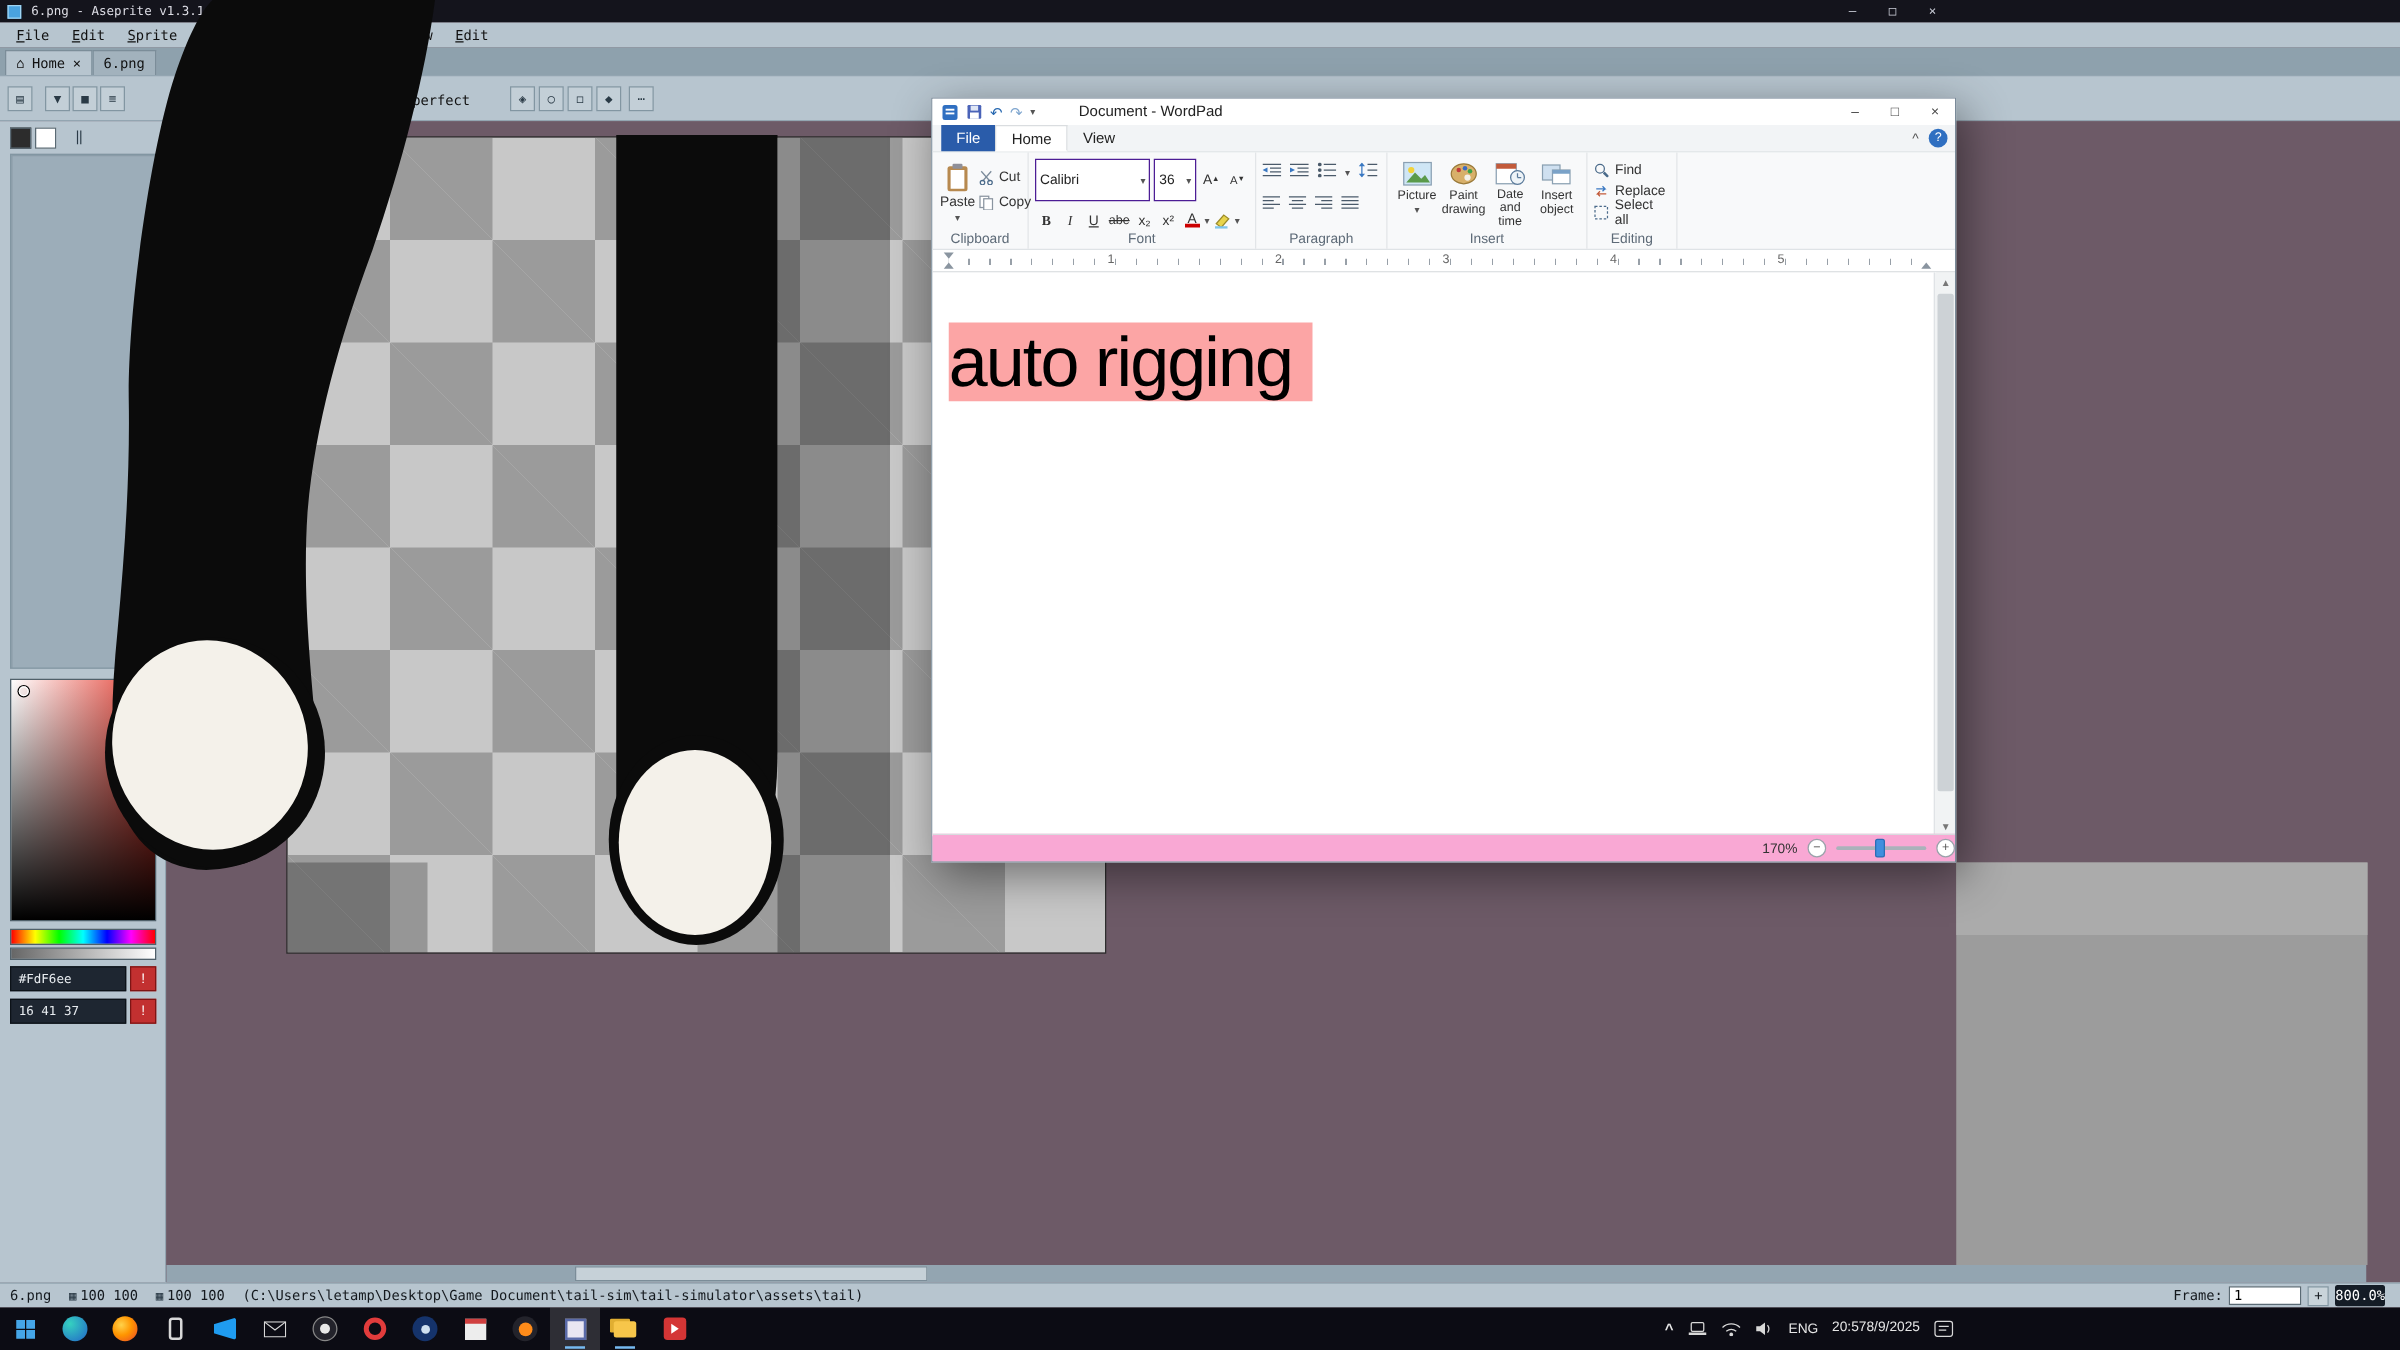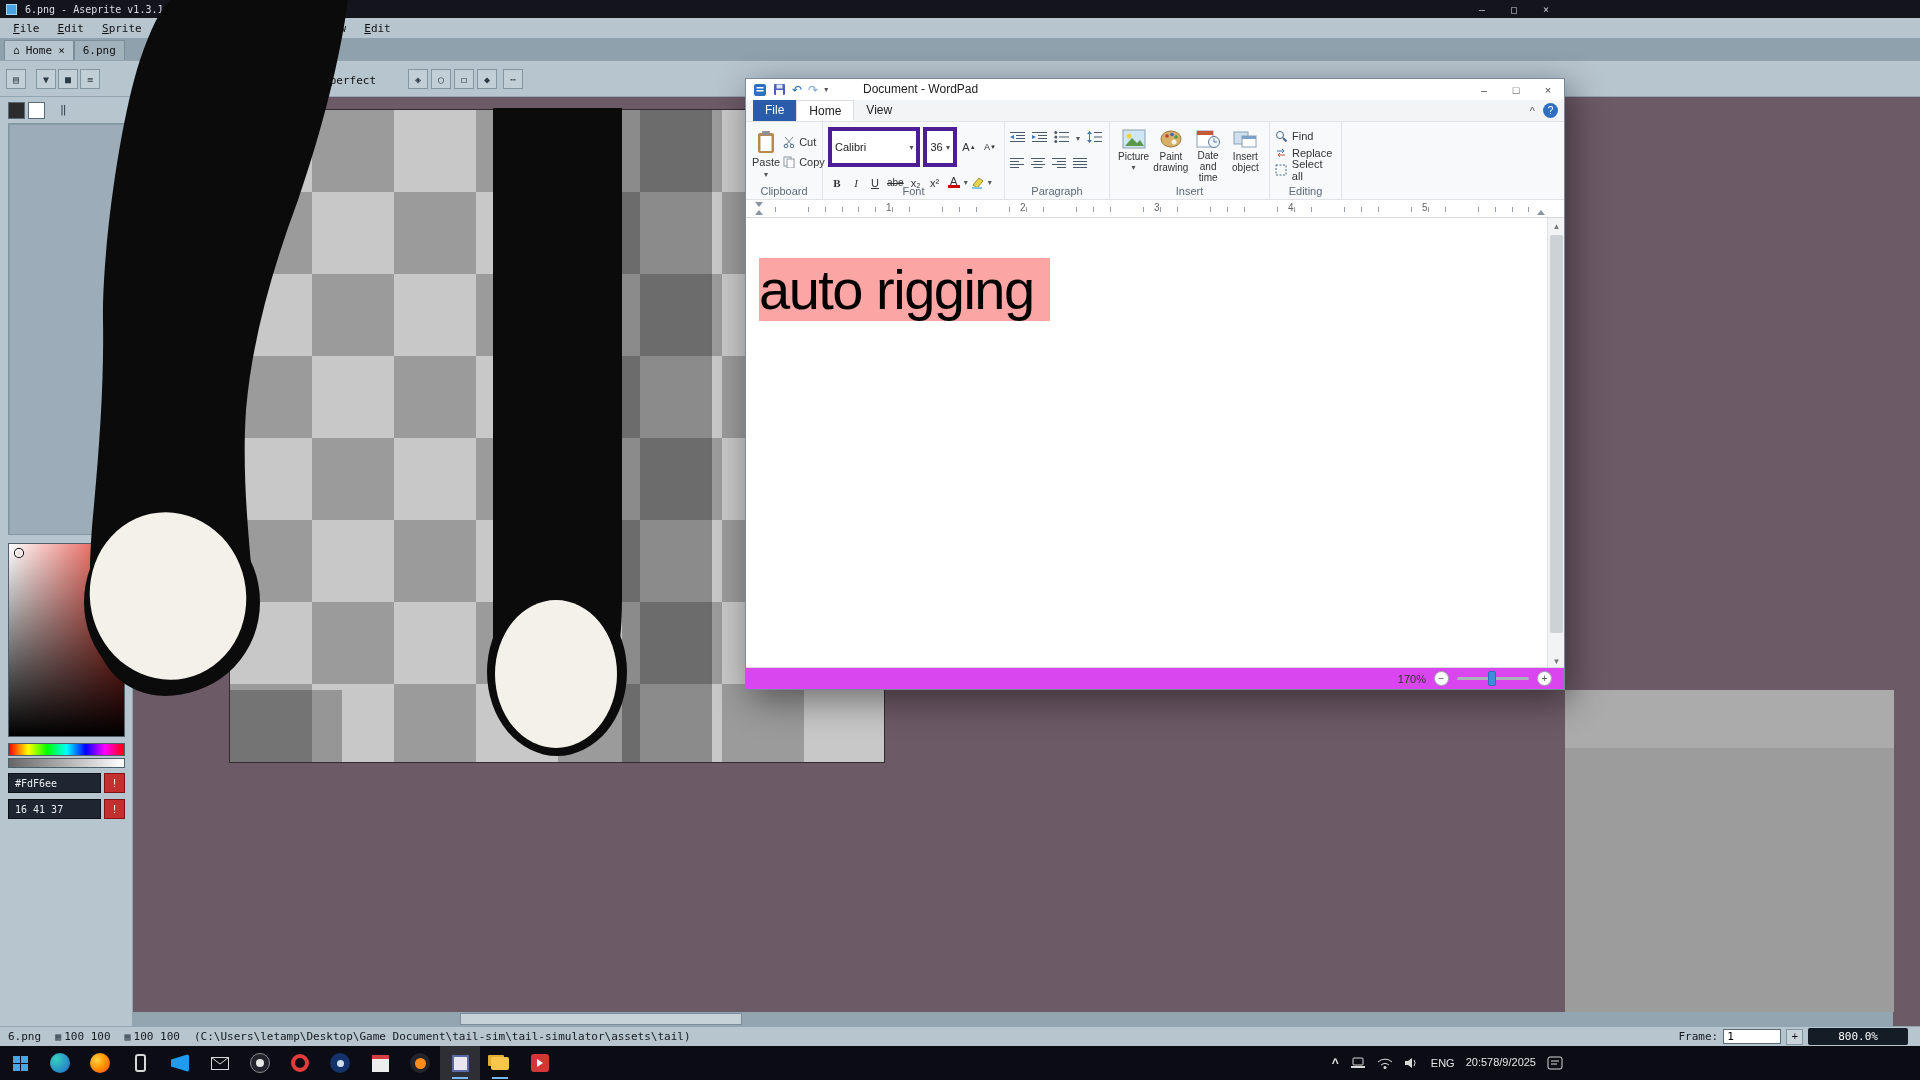--- a/index.html
+++ b/index.html
@@ -45,21 +45,21 @@
   #v-scroll{position:absolute;right:8px;top:0;width:19px;height:915px;background:#93a5b1}
   #v-thumb{position:absolute;left:1px;top:0;width:17px;height:300px;background:#c6d1d8;border:1px solid #7b8d99}
   #zoom-badge{position:absolute;left:0;top:668px;width:19px;height:22px;background:#e8ecef;border:1px solid #555;font-size:8px;display:flex;align-items:center;justify-content:center;color:#111}
   #black-badge{position:absolute;left:0;top:692px;width:19px;height:22px;background:#111;border:1px solid #000}
 
   #ase-status{left:0;top:1026px;width:1920px;height:20px;background:#b7c5cf;border-top:1px solid #93a5b1;z-index:1;display:flex;align-items:center;gap:14px;padding:0 8px;font-size:11px;color:#14191e}
   .sicon{font-size:10px;color:#2a3a46;margin-right:3px}
   #frame-wrap{margin-left:auto;display:flex;align-items:center;gap:5px}
   #frame-input{width:58px;height:15px;background:#fff;border:1px solid #5a6a74;font-size:11px;padding:0 3px;font-family:"DejaVu Sans Mono",monospace}
   #frame-add{width:17px;height:16px;background:#c9d4da;border:1px solid #8296a2;font-size:11px;display:flex;align-items:center;justify-content:center}
-  #zoom-box{background:#141c26;color:#fff;font-size:11px;padding:2px 30px;border-radius:2px;margin-right:4px}
+  #zoom-box{background:#141c26;color:#fff;font-size:11px;padding:2px 0;border-radius:2px;margin-right:4px}
 
   
   #tails{position:absolute;left:0;top:0;z-index:40;pointer-events:none}
 
   
   #wordpad{left:745px;top:78px;width:820px;height:612px;background:#f4f6f8;border:1px solid #7a8a99;box-shadow:6px 10px 34px rgba(0,0,0,.45);z-index:60}
   #wp-title{position:absolute;left:0;top:0;width:100%;height:21px;background:#fff;display:flex;align-items:center;font-size:12px;color:#222}
   .qat{display:flex;align-items:center;gap:6px;padding-left:7px}
   .qat .ico{font-size:12px;line-height:1}
   #wp-title-text{position:absolute;left:117px;top:3px}
@@ -69,38 +69,38 @@
   #wp-file{background:#2a5caa;color:#fff;padding:3px 12px;height:21px}
   .wp-tab{padding:3px 12px;height:21px;color:#222}
   .wp-tab.sel{background:#fff;border:1px solid #dadde0;border-bottom:1px solid #fff}
   #wp-ribbon-right{position:absolute;right:6px;top:24px;display:flex;gap:8px;align-items:center;font-size:11px;color:#555}
   #wp-help{width:15px;height:15px;border-radius:50%;background:#2f6fc1;color:#fff;display:flex;align-items:center;justify-content:center;font-size:10px}
   #wp-ribbon{position:absolute;left:0;top:43px;width:100%;height:78px;background:#f8f9fa;border-bottom:1px solid #dfe3e6;display:flex}
   .rgroup{position:relative;height:100%;border-right:1px solid #e2e5e8;padding:5px 5px 16px}
   .glabel{position:absolute;bottom:2px;left:0;right:0;text-align:center;font-size:11px;color:#5d6a77}
   #paste-btn{width:36px;height:54px;display:flex;flex-direction:column;align-items:center;justify-content:center;gap:2px;font-size:11px;color:#333;border:1px solid transparent}
   .sbtn{display:flex;align-items:center;gap:4px;font-size:11px;color:#333;height:17px}
-  .combo{background:#fff;border:4px solid #4c1d95;height:20px;display:flex;align-items:center;font-size:11px;color:#222;padding:16px 3px;justify-content:space-between}
+  .combo{background:#fff;border:1px solid #4c1d95;height:20px;display:flex;align-items:center;font-size:11px;color:#222;padding:16px 3px;justify-content:space-between}
   .fbtn{min-width:18px;height:19px;display:flex;align-items:center;justify-content:center;font-size:11px;color:#333;padding:0 2px}
   .fbtn b{font-family:"Liberation Serif",serif}
   .caret{font-size:8px;color:#555}
   .ins-btn{width:38px;height:56px;display:flex;flex-direction:column;align-items:center;justify-content:flex-start;gap:2px;font-size:10px;color:#333;text-align:center;line-height:1.1;padding-top:2px}
   .edit-row{display:flex;align-items:center;gap:5px;font-size:11px;color:#333;height:17px}
   #wp-ruler{position:absolute;left:0;top:121px;width:100%;height:18px;background:#fff;border-bottom:1px solid #d5d9dc}
   #ruler-ticks{position:absolute;left:13px;top:7px;width:786px;height:5px;background:repeating-linear-gradient(to right,transparent 0 15.75px,#98a0a8 15.75px 16.75px)}
   .rnum{position:absolute;top:2px;font-size:10px;color:#666}
   .indent-marker{position:absolute;width:0;height:0;border-left:4px solid transparent;border-right:4px solid transparent}
   #wp-doc{position:absolute;left:0;top:139px;width:803px;height:451px;background:#fff;overflow:hidden}
   #doc-text{position:absolute;left:13px;top:22px;width:786px;font-size:56px;letter-spacing:-1.5px;line-height:100px;color:#000;white-space:nowrap}
   .hl{background:#fca5a5}
   .hl-line{background:#a9d3f3;width:100%}
   #wp-vscroll{position:absolute;right:0;top:139px;width:17px;height:451px;background:#f1f3f4;border-left:1px solid #e0e3e6}
   #wp-vscroll .arr{position:absolute;left:0;width:17px;height:16px;display:flex;align-items:center;justify-content:center;font-size:8px;color:#777}
   #wp-vthumb{position:absolute;left:2px;top:17px;width:13px;height:398px;background:#cdd2d6;border-radius:2px}
-  #wp-bottom{position:absolute;left:0;bottom:0;width:100%;height:22px;background:#d946ef;border-top:1px solid #d8dbde;display:flex;align-items:center;justify-content:flex-end;gap:8px;padding-right:12px;font-size:11px;color:#333}
+  #wp-bottom{position:absolute;left:0;bottom:0;width:100%;height:22px;background:#f9a8d4;border-top:1px solid #d8dbde;display:flex;align-items:center;justify-content:flex-end;gap:8px;padding-right:0;font-size:11px;color:#333}
   .zbtn{width:15px;height:15px;border:1px solid #9aa2aa;border-radius:50%;display:flex;align-items:center;justify-content:center;font-size:10px;color:#555;background:#fff}
   #zoom-slider{position:relative;width:72px;height:3px;background:#aab2ba;border-radius:2px}
   #zoom-thumb{position:absolute;left:31px;top:-6px;width:8px;height:15px;background:#3f8ede;border:1px solid #2a6db4;border-radius:2px}
 
   
   #taskbar{left:0;top:1046px;width:1920px;height:34px;background:#0c0c14;z-index:90;display:flex;align-items:center}
   .tb-ico{width:40px;height:34px;display:flex;align-items:center;justify-content:center;position:relative}
   .tb-ico.open::after{content:"";position:absolute;bottom:1px;left:12px;width:16px;height:2px;background:#76b9f0}
   .tb-ico.focused{background:rgba(255,255,255,.14)}
   .winlogo{display:grid;grid-template-columns:7px 7px;grid-template-rows:7px 7px;gap:1px}

